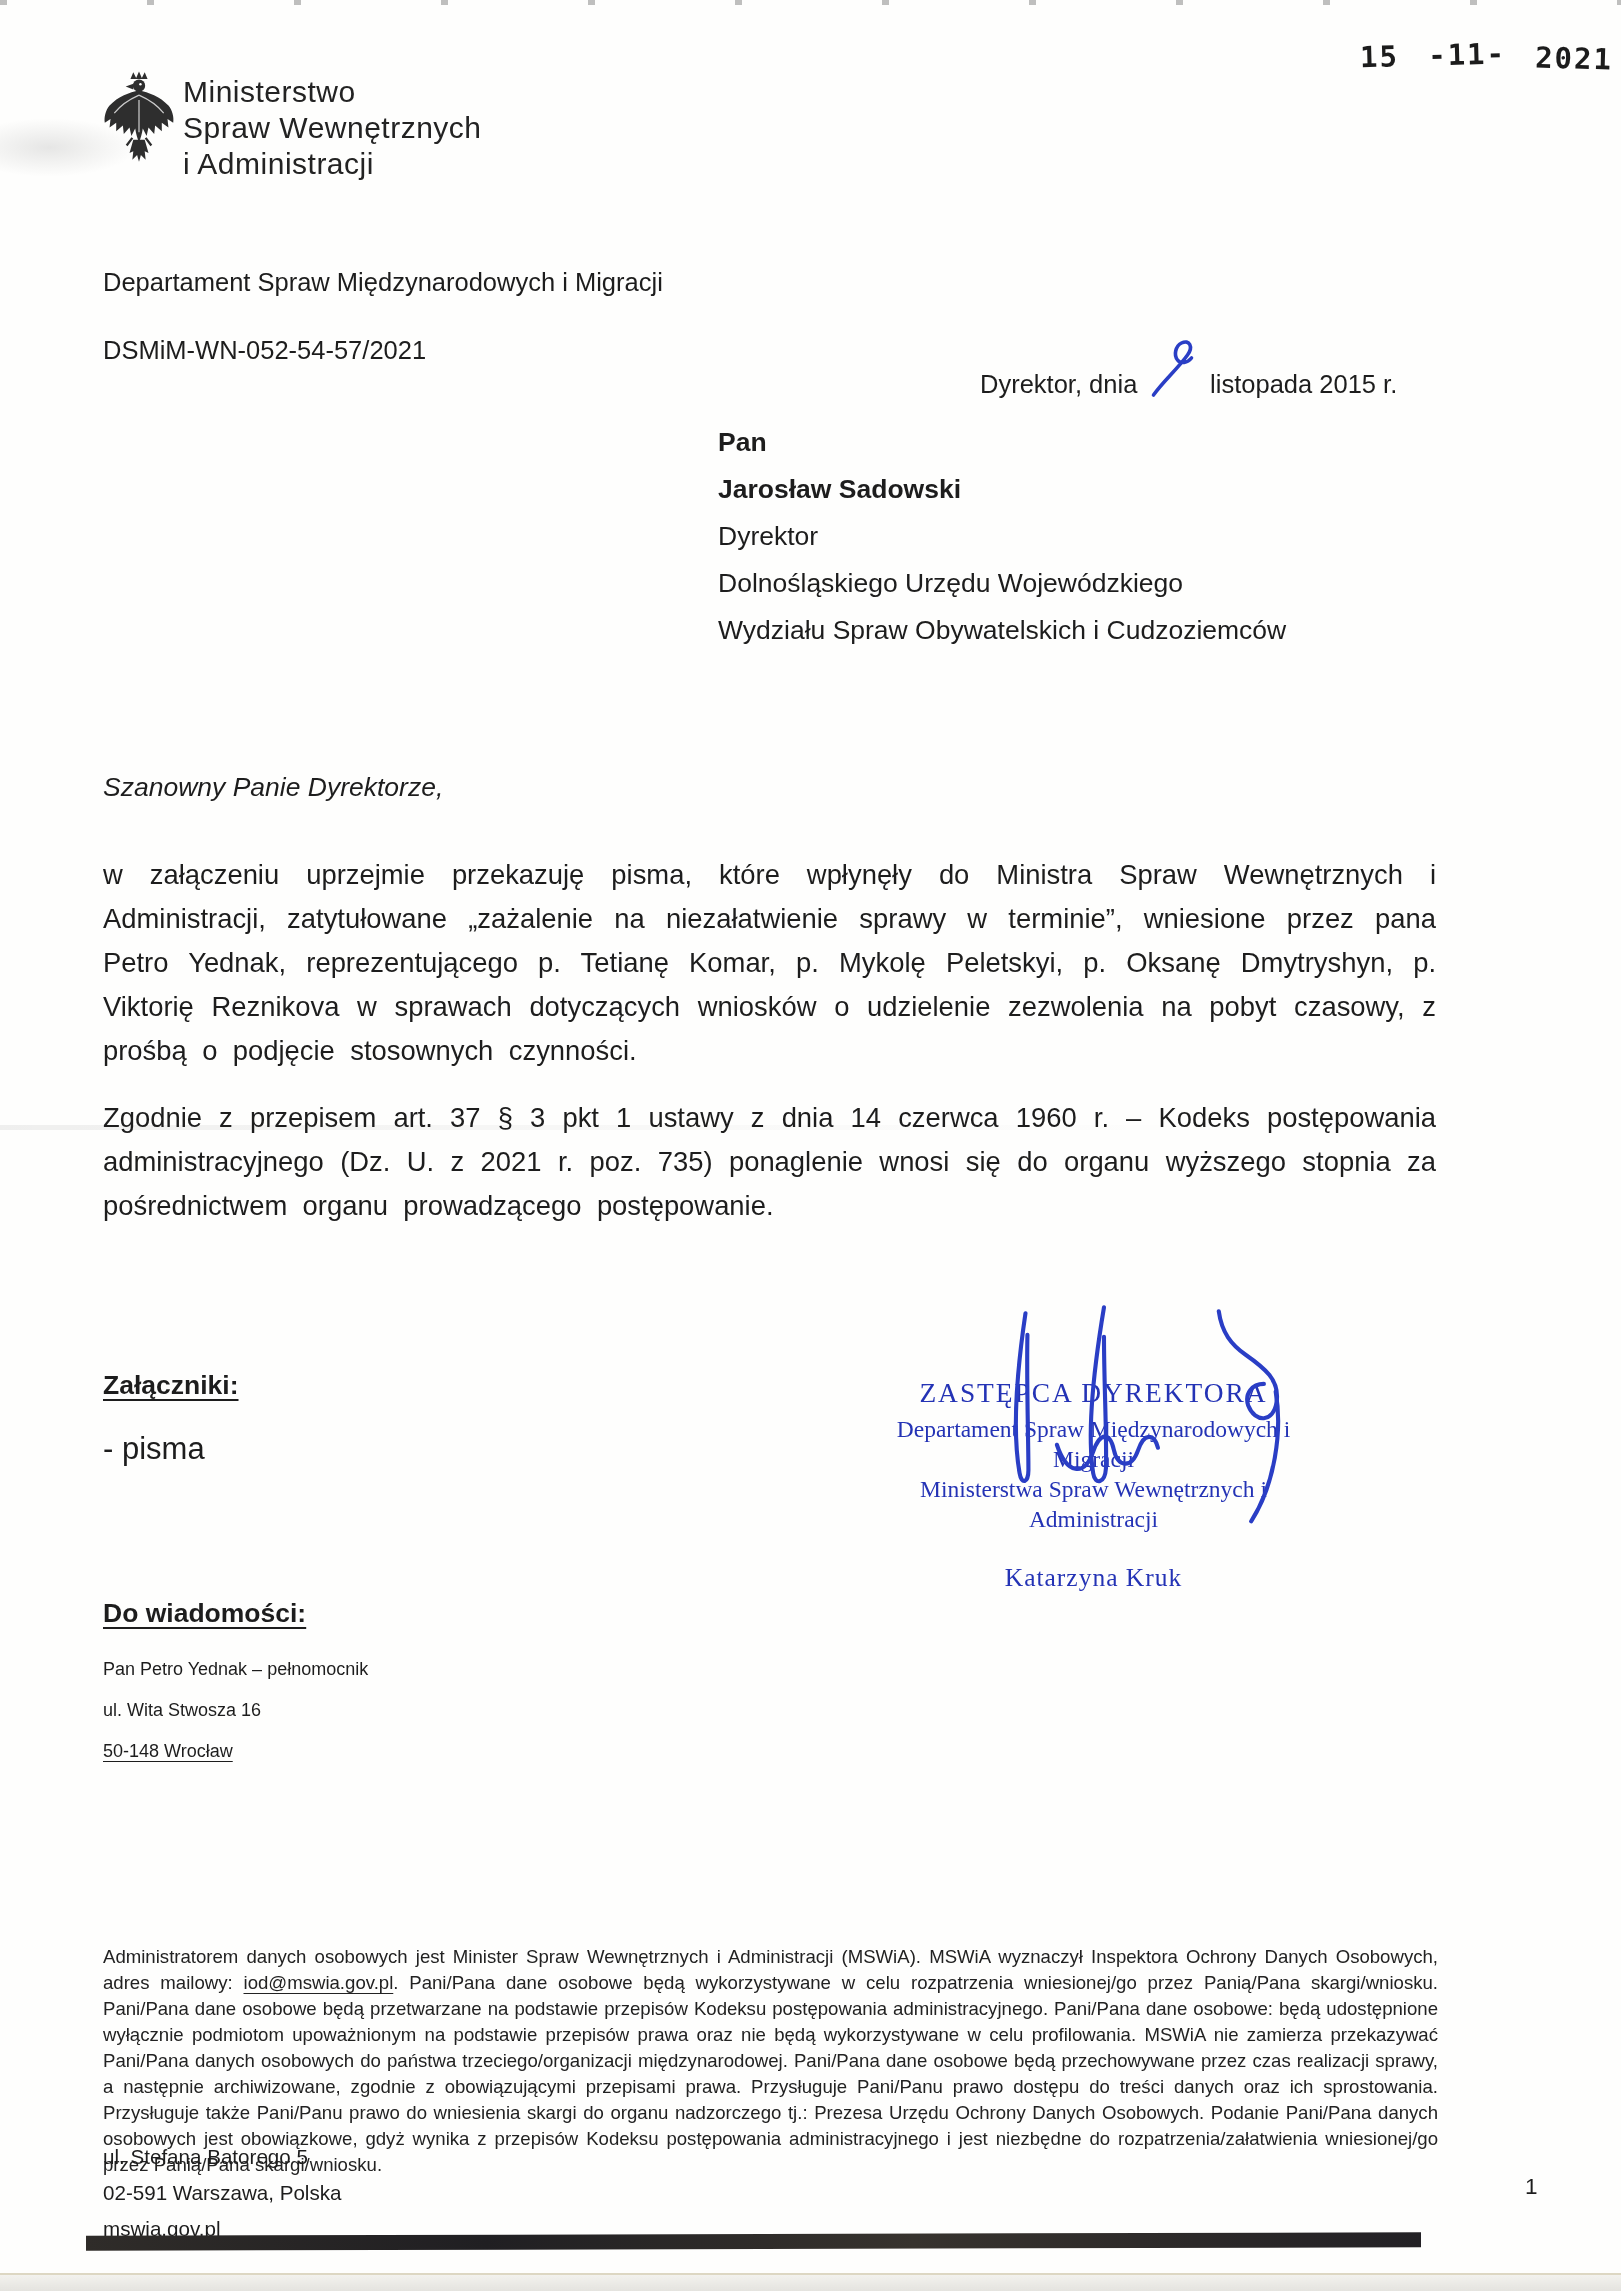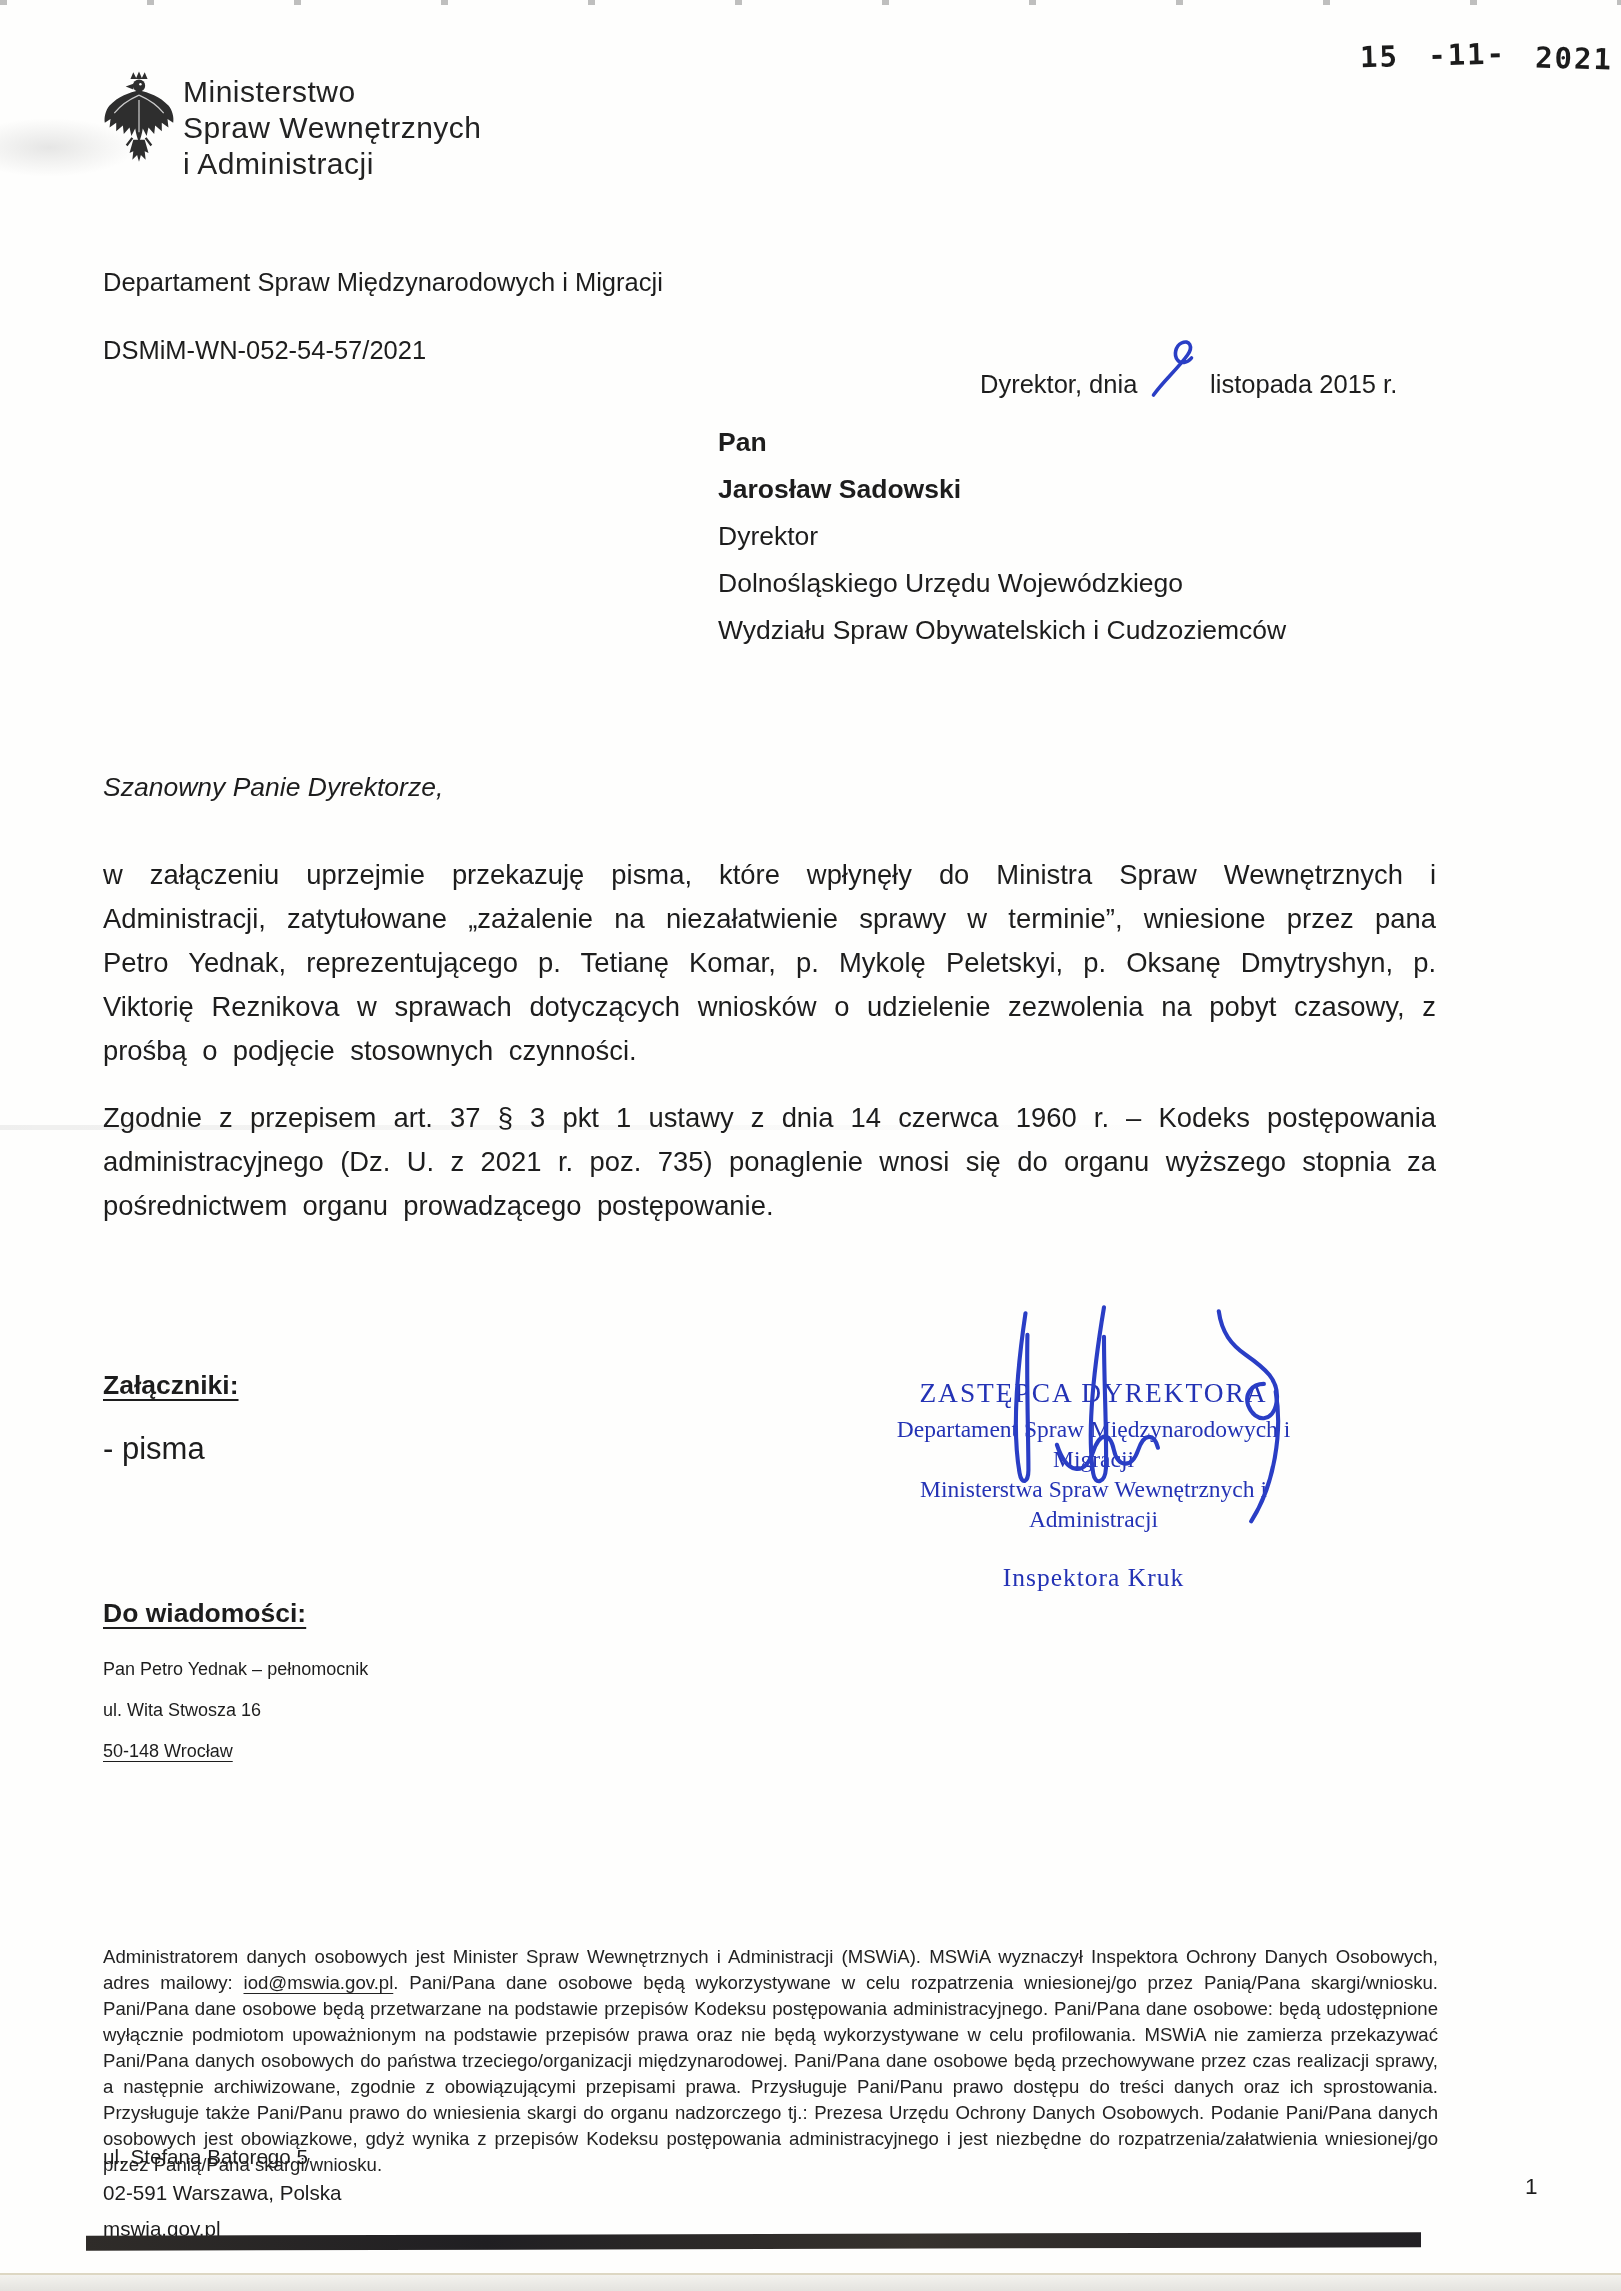--- a/index.html
+++ b/index.html
@@ -147,21 +147,21 @@
   <div class="para para-1">w załączeniu uprzejmie przekazuję pisma, które wpłynęły do Ministra Spraw Wewnętrznych i Administracji, zatytułowane „zażalenie na niezałatwienie sprawy w terminie”, wniesione przez pana Petro Yednak, reprezentującego p. Tetianę Komar, p. Mykolę Peletskyi, p. Oksanę Dmytryshyn, p. Viktorię Reznikova w sprawach dotyczących wniosków o udzielenie zezwolenia na pobyt czasowy, z prośbą o podjęcie stosownych czynności.</div>
   <div class="para para-2">Zgodnie z przepisem art. 37 § 3 pkt 1 ustawy z dnia 14 czerwca 1960 r. – Kodeks postępowania administracyjnego (Dz. U. z 2021 r. poz. 735) ponaglenie wnosi się do organu wyższego stopnia za pośrednictwem organu prowadzącego postępowanie.</div>
 
   <div class="attachments-heading">Załączniki:</div>
   <div class="attachments-item">- pisma</div>
 
   <div class="stamp-block">
     <div class="stamp-title">ZASTĘPCA DYREKTORA</div>
     <div class="stamp-line">Departament Spraw Międzynarodowych i Migracji</div>
     <div class="stamp-line">Ministerstwa Spraw Wewnętrznych i Administracji</div>
-    <div class="signer-name">Inspektora Kruk</div>
+    <div class="signer-name">Katarzyna Kruk</div>
   </div>
   <svg class="signature-svg" viewBox="0 0 320 272">
     <g fill="none" stroke="#2a3ec5" stroke-width="4.2" stroke-linecap="round">
       <path d="M28,42 C20,96 14,160 22,205 C24,217 31,215 31,202 C31,170 29,112 30,64"></path>
       <path d="M108,36 C98,96 90,160 97,205 C99,218 109,215 110,200 C111,168 108,112 108,66"></path>
       <path d="M60,176 C70,206 88,209 97,183 C104,163 114,163 118,181 C122,199 136,201 143,181 C149,164 159,164 163,179"></path>
       <path d="M225,40 C228,62 238,74 252,84 C272,98 287,110 284,132 C281,154 262,154 255,136 C251,124 259,114 271,114"></path>
       <path d="M283,122 C290,162 282,217 258,254"></path>
     </g>
   </svg>

